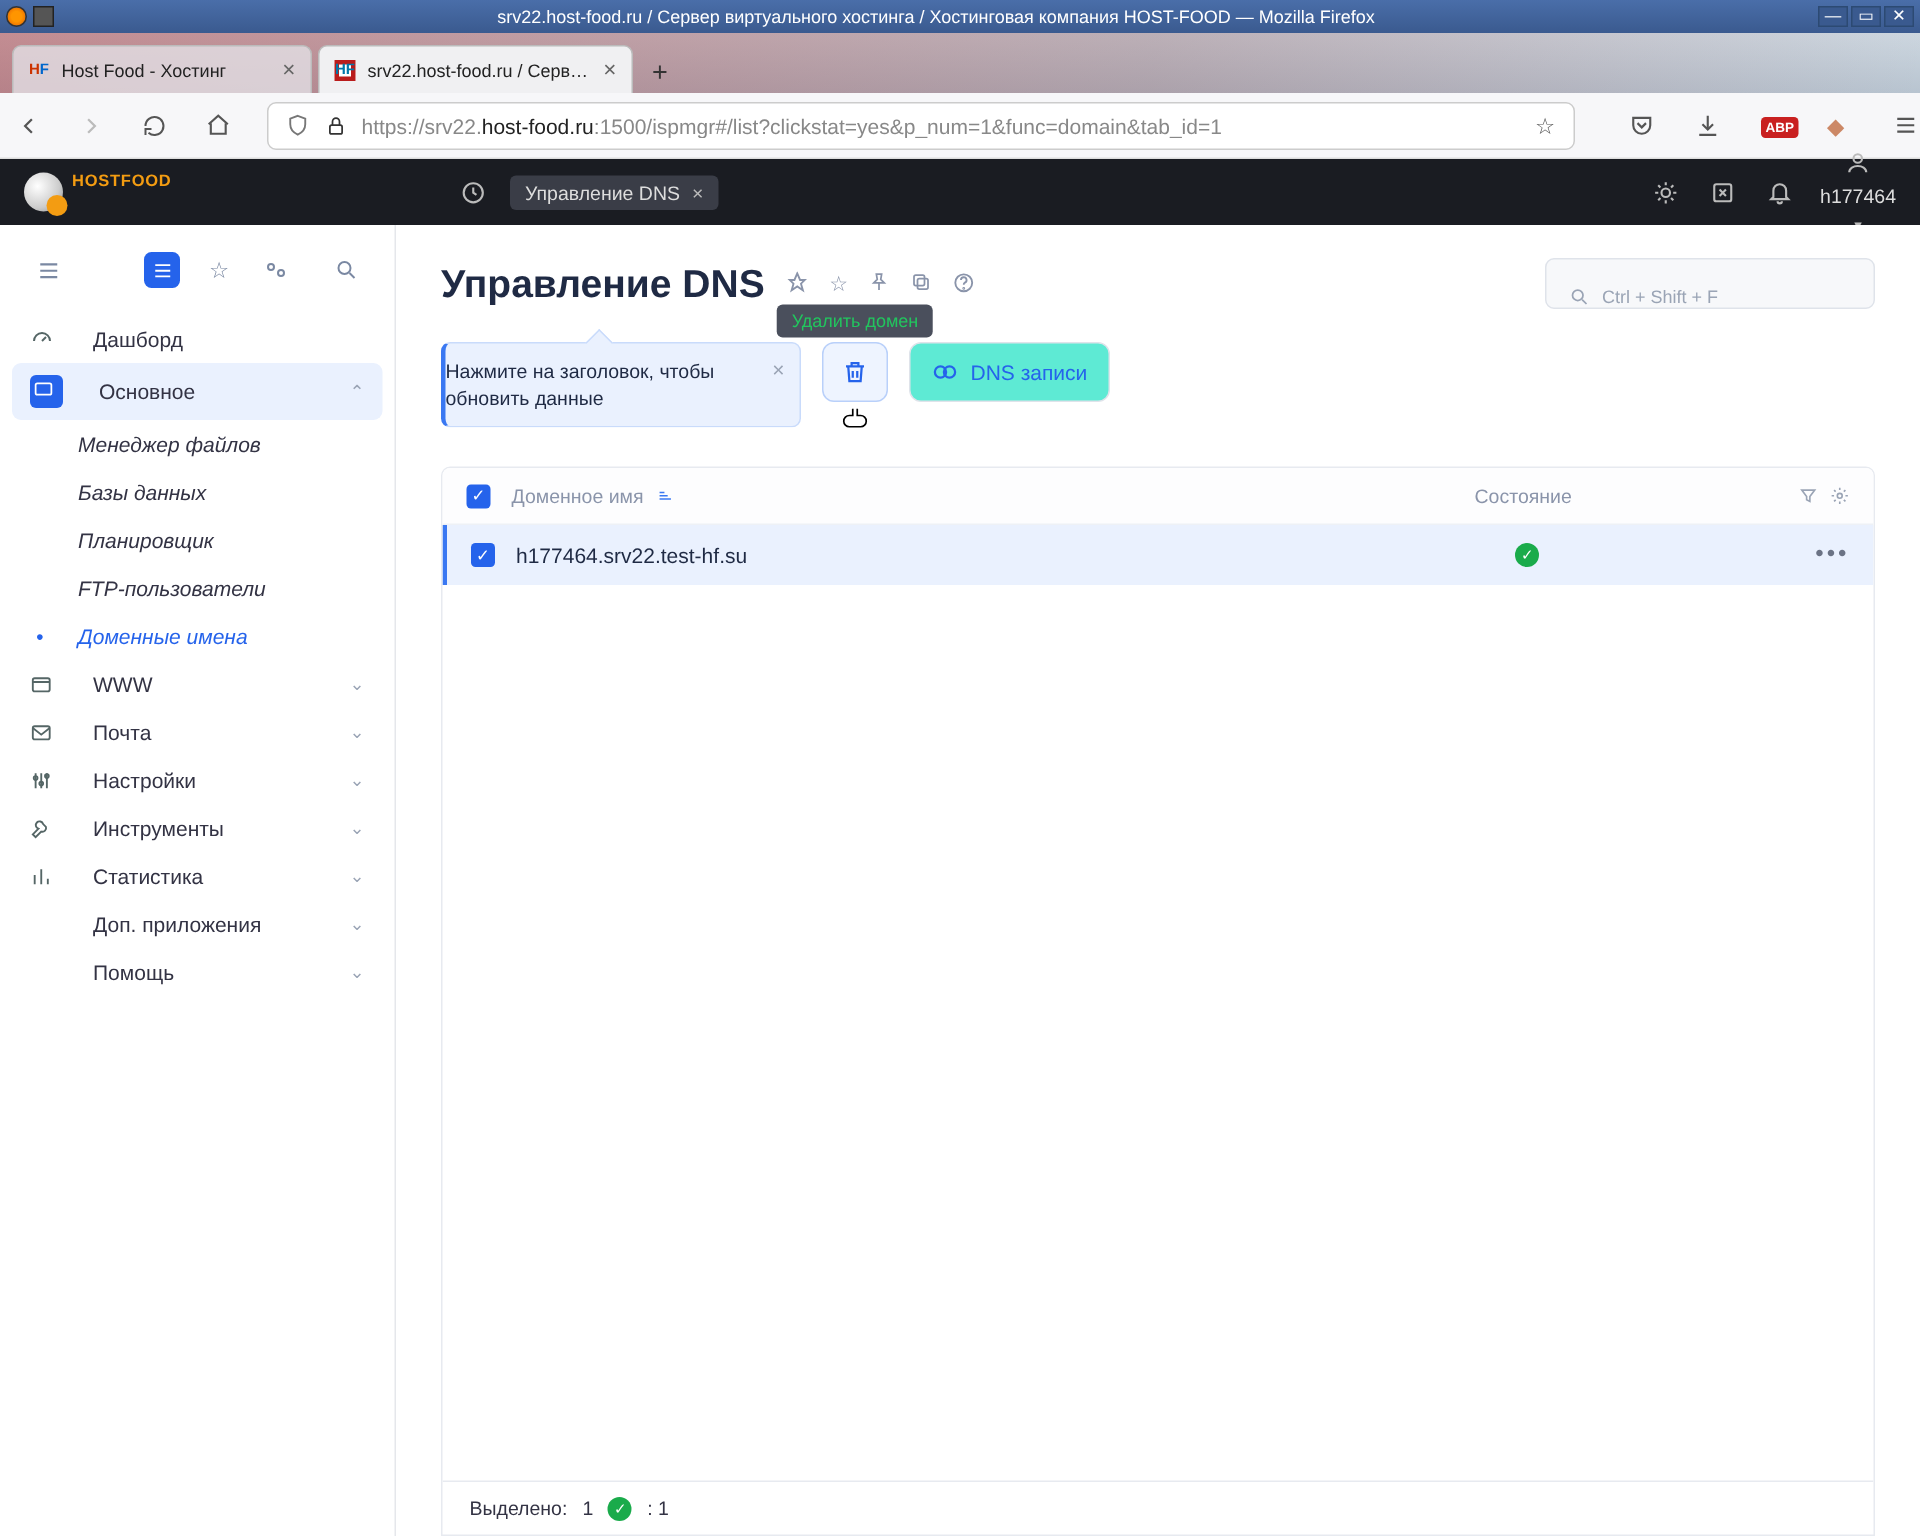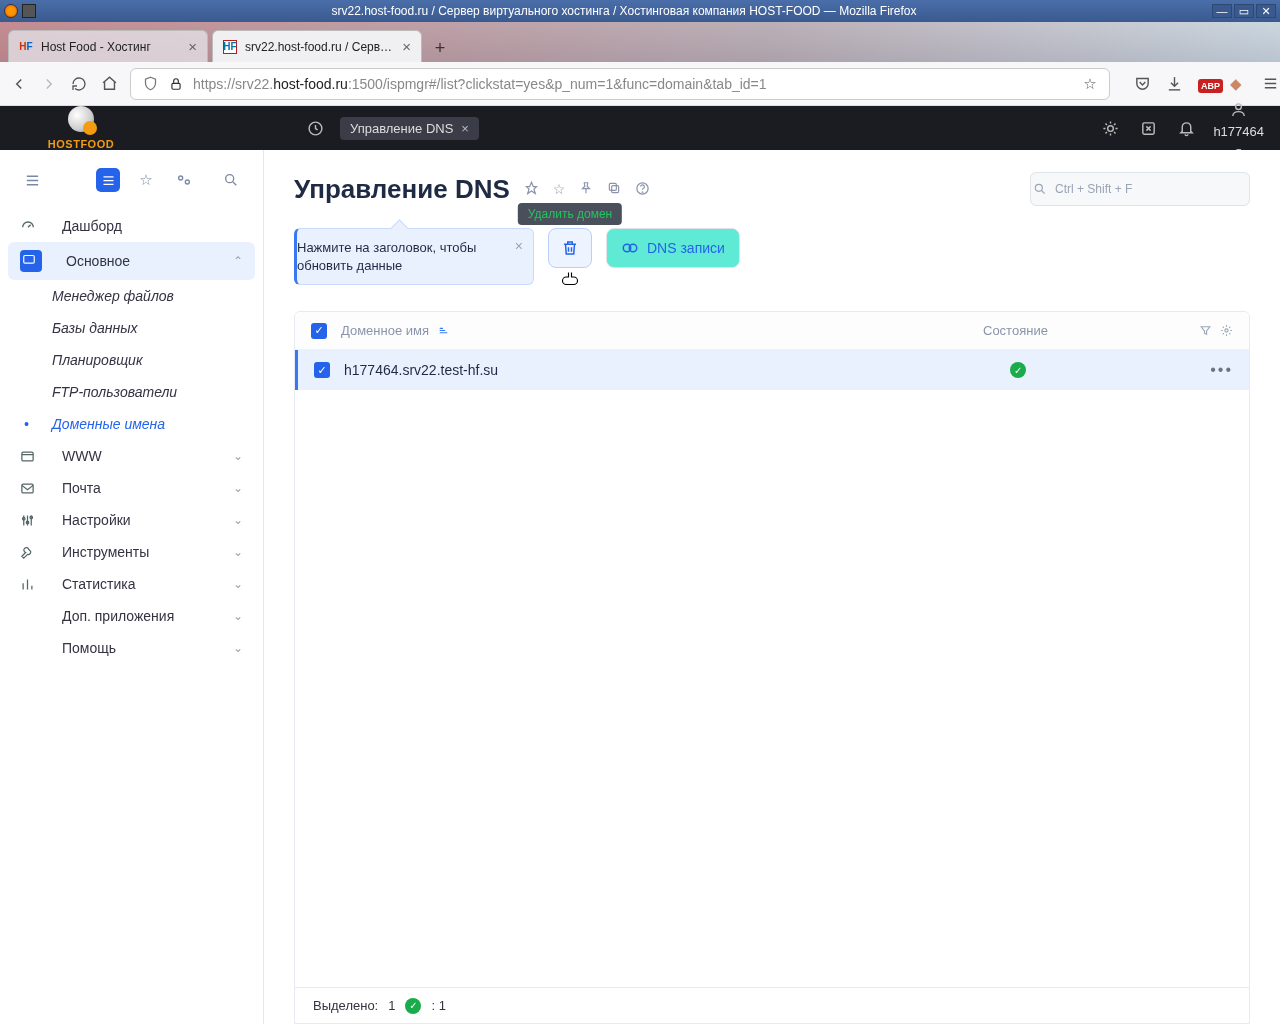--- a/index.html
+++ b/index.html
@@ -15,36 +15,36 @@
 .os-btn { width: 20px; height: 14px; background: #3a5a8f; border: 1px solid #2c4a73; color: #fff; font-size: 11px; line-height: 12px; text-align: center; }
 
 
 .tabbar { height: 40px; background: linear-gradient(#cdd7e0, #b8c4d0); display: flex; align-items: flex-end; padding-left: 8px; position: relative; overflow: hidden; }
 .tabbar::before { content: ""; position: absolute; inset: 0; background: linear-gradient(100deg, rgba(180,30,30,.4), rgba(120,20,20,.2) 60%, transparent); }
 .tab { position: relative; height: 32px; min-width: 200px; max-width: 210px; background: #f0f0f2; border-radius: 6px 6px 0 0; display: flex; align-items: center; padding: 0 10px; gap: 8px; border: 1px solid #bbb; border-bottom: none; margin-right: 4px; }
 .tab.inactive { background: rgba(230,230,235,.75); }
 .tab .tab-label { flex: 1; font-size: 12px; color: #222; white-space: nowrap; overflow: hidden; text-overflow: ellipsis; }
 .tab .close { font-size: 15px; color: #666; }
 .favicon { width: 14px; height: 14px; font-size: 10px; font-weight: bold; display: flex; align-items: center; justify-content: center; }
-.fav-hf { background: #fff; color: #07a; border: 1px solid #b91c1c; }
+.fav-hf { background: #fff; color: #07a; border: 3px solid #b91c1c; }
 .newtab { width: 28px; height: 28px; display: flex; align-items: center; justify-content: center; font-size: 18px; color: #333; position: relative; }
 
 
-.urlbar { height: 44px; background: #f7f7f9; display: flex; align-items: center; padding: 0 10px; gap: 12px; border-bottom: 1px solid #ddd; }
+.urlbar { height: 44px; background: #f7f7f9; display: flex; align-items: center; padding: 0 10px; gap: 24px; border-bottom: 1px solid #ddd; }
 .nav-ico { width: 18px; height: 18px; display: flex; align-items: center; justify-content: center; color: #555; font-size: 15px; }
 .nav-ico.disabled { color: #bbb; }
 .addr { flex: 1; display: flex; align-items: center; height: 32px; border: 1px solid #ccc; border-radius: 6px; padding: 0 10px; gap: 8px; background: #fff; }
 .addr-text { flex: 1; font-size: 14px; color: #888; white-space: nowrap; overflow: hidden; }
 .addr-text .bold { color: #222; }
 .tool-ico { width: 20px; text-align: center; font-size: 15px; color: #555; padding-left: 12px; }
 .abp { background: #c92020; color: #fff; font-size: 9px; font-weight: bold; padding: 2px 3px; border-radius: 3px; }
 
 
 .app-header { height: 44px; background: #1a1c22; display: flex; align-items: center; padding: 0 16px; color: #ddd; gap: 14px; }
-.logo { width: 130px; display: flex; align-items: center; gap: 6px; flex-direction: column; }
+.logo { width: 130px; display: flex; align-items: flex-start; gap: 6px; }
 .logo-ball { width: 26px; height: 26px; border-radius: 50%; background: radial-gradient(circle at 35% 35%, #fff, #ccc 60%, #888); position: relative; }
 .logo-ball::after { content: ""; position: absolute; right: -3px; bottom: -3px; width: 14px; height: 14px; border-radius: 50%; background: #f39c12; }
 .logo-txt { font-size: 11px; color: #f39c12; font-weight: bold; letter-spacing: .5px; }
 .hdr-spacer { width: 130px; }
 .hdr-ico { width: 22px; height: 22px; display: flex; align-items: center; justify-content: center; font-size: 15px; color: #aaa; }
 .hdr-chip { background: #3a3d47; border-radius: 4px; padding: 4px 10px; display: flex; align-items: center; gap: 8px; font-size: 13px; }
 .hdr-right { margin-left: auto; display: flex; align-items: center; gap: 16px; }
 .user-chip { display: flex; align-items: center; gap: 6px; font-size: 13px; flex-direction: column; }
 
 
@@ -61,21 +61,21 @@
 .side-item.group { font-weight: 400; }
 .side-item.grp-active { background: #eaf1fe; border-radius: 6px; margin: 0 8px; padding: 8px 12px; }
 .side-ico { width: 18px; text-align: center; font-size: 14px; color: #566; }
 .grp-active .side-ico { color: #2563eb; background: #2563eb; color: #fff; border-radius: 4px; padding: 2px; width: 22px; height: 22px; line-height: 18px; }
 .chev { margin-left: auto; color: #9aa4b5; font-size: 12px; }
 
 .main { flex: 1; background: #fff; padding: 22px 30px 0; position: relative; display: flex; flex-direction: column; }
 .page-head { display: flex; align-items: center; }
 .page-title { font-size: 26px; font-weight: 700; color: #1f2a44; }
 .title-icons { display: flex; gap: 14px; margin-left: 14px; color: #8a94aa; font-size: 14px; }
-.search-box { margin-left: auto; width: 220px; height: 34px; border: 1px solid #dfe3ea; border-radius: 6px; background: #f7f8fa; display: flex; align-items: center; padding: 0 2px; gap: 8px; color: #9aa4b5; font-size: 12px; }
+.search-box { margin-left: auto; width: 220px; height: 34px; border: 1px solid #dfe3ea; border-radius: 6px; background: #f7f8fa; display: flex; align-items: flex-end; padding: 0 15px; gap: 8px; color: #9aa4b5; font-size: 12px; }
 
 .toolbar-row { display: flex; gap: 14px; margin-top: 22px; position: relative; }
 .hint-box { width: 240px; background: #eaf1fe; border: 1px solid #c9dbfb; border-left: 3px solid #3a78f2; border-radius: 6px; padding: 10px 28px 10px 0; font-size: 13px; color: #1f2a44; position: relative; line-height: 1.35; }
 .hint-box .close { position: absolute; top: 8px; right: 10px; color: #9aa4b5; font-size: 14px; }
 .hint-box::after { content: ""; position: absolute; top: -7px; left: 96px; width: 12px; height: 12px; background: #eaf1fe; border-left: 1px solid #c9dbfb; border-top: 1px solid #c9dbfb; transform: rotate(45deg); }
 .act-btn { height: 40px; min-width: 44px; border: 1px solid #dfe3ea; border-radius: 8px; display: flex; align-items: center; justify-content: center; gap: 8px; padding: 0 14px; font-size: 14px; color: #2563eb; background: #5eead4; }
 .act-btn.icon-only { padding: 0; width: 44px; background: #eef4ff; border-color: #b9d0fa; position: relative; }
 .act-btn.icon-only svg { width: 18px; height: 18px; }
 .tooltip { position: absolute; top: -26px; left: 50%; transform: translateX(-50%); background: #4a4f5c; color: #22c55e; font-size: 12px; padding: 4px 10px; border-radius: 4px; white-space: nowrap; }
 .cursor { position: absolute; top: 42px; left: 50%; transform: translateX(-50%); font-size: 15px; color: #222; pointer-events: none; }

